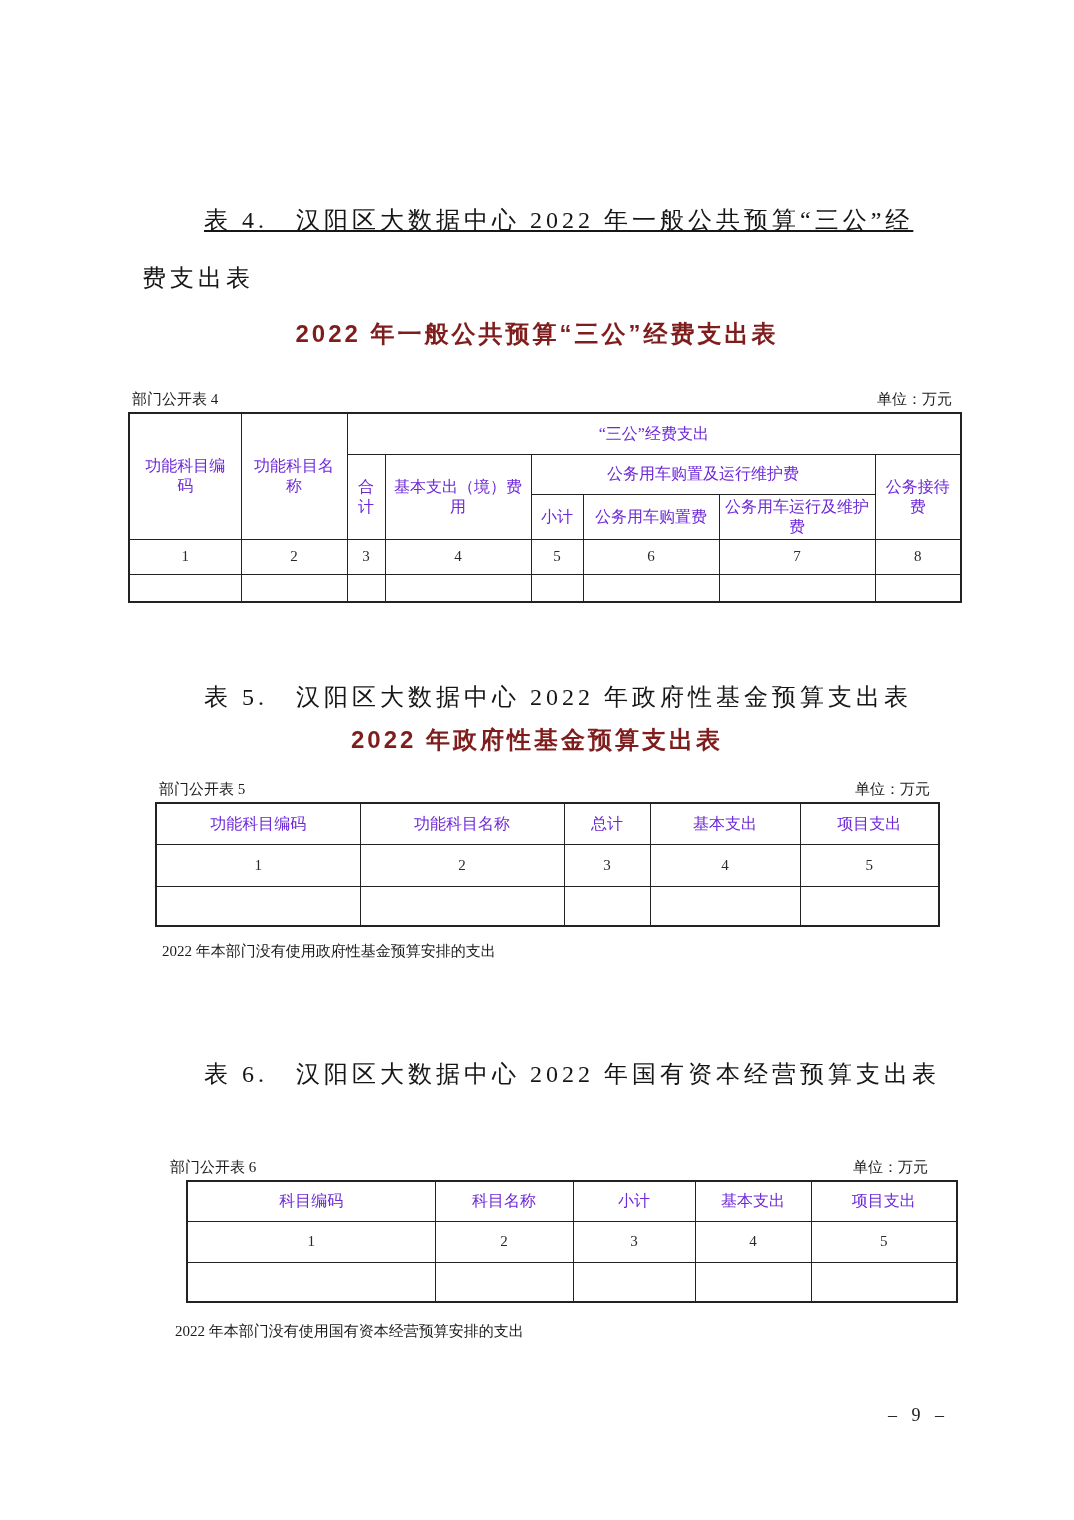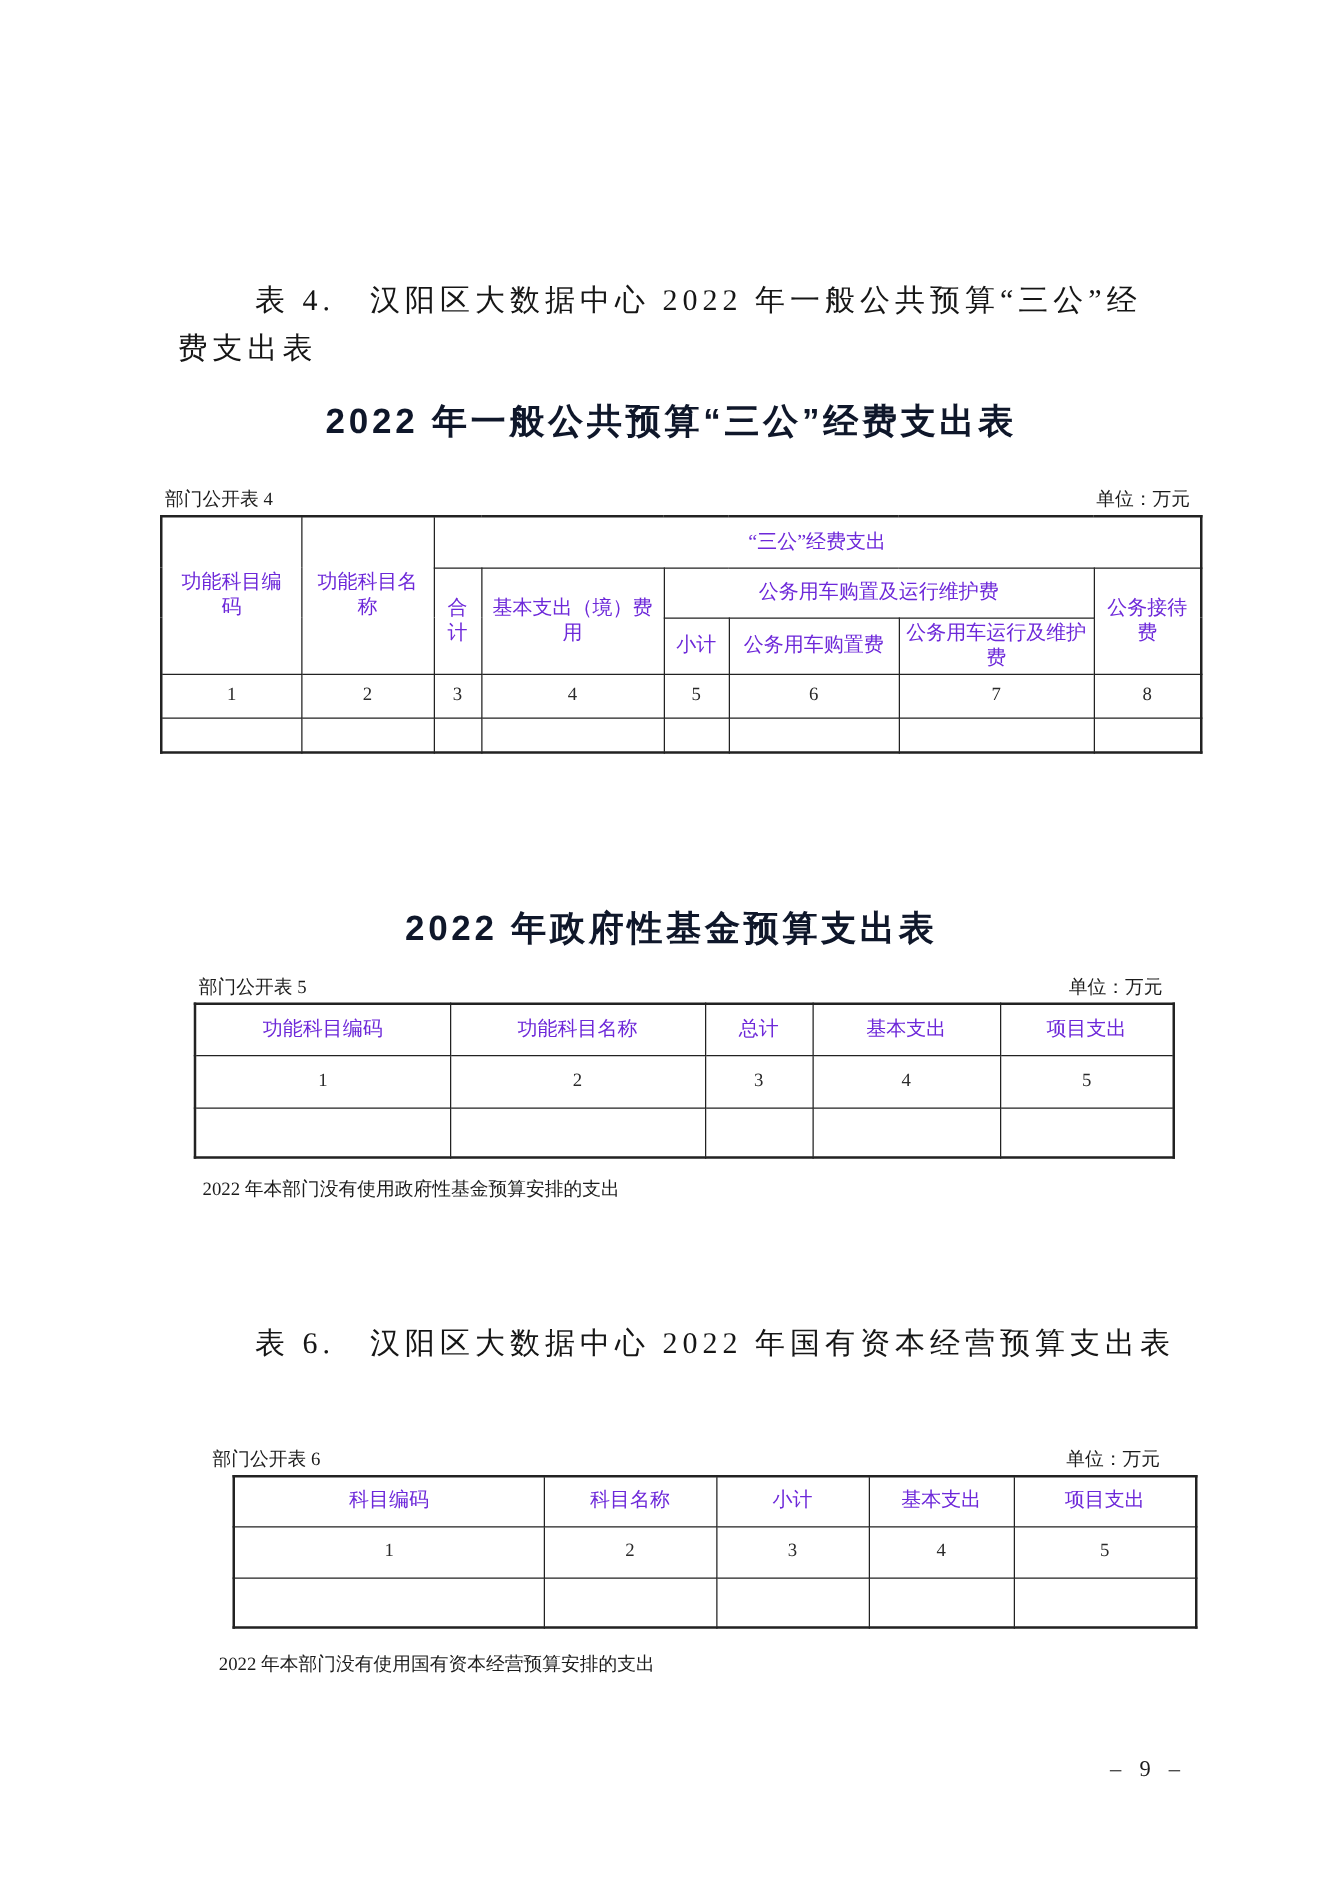--- a/index.html
+++ b/index.html
@@ -23,23 +23,23 @@
     color: #161616;
   }
 
   
   .big-heading {
     left: 0;
     width: 1074px;
     text-align: center;
     font-family: "Liberation Sans", "DejaVu Sans", sans-serif;
     font-weight: 700;
-    font-size: 28px;
+    font-size: 24px;
     letter-spacing: 3px;
-    color: #0f172a;
+    color: #7f1d1d;
     white-space: nowrap;
   }
 
   
   .caption-row {
     display: flex;
     justify-content: space-between;
     align-items: flex-end;
     font-size: 15px;
     color: #1b1b1b;
@@ -74,21 +74,21 @@
     word-spacing: 6px;
     color: #1b1b1b;
     text-align: right;
   }
 </style>
 </head>
 <body>
 
 <div class="page">
 
-  <div class="abs tbl-title" style="left:204px; top:224px;">表 4.　汉阳区大数据中心 2022 年一般公共预算“三公”经</div>
+  <div class="abs tbl-title" style="left:204px; top:204px;text-decoration:underline;">表 4.　汉阳区大数据中心 2022 年一般公共预算“三公”经</div>
   <div class="abs tbl-title" style="left:142px; top:262px;">费支出表</div>
 
   <div class="abs big-heading" style="top:318px;">2022 年一般公共预算“三公”经费支出表</div>
 
   <div class="abs caption-row" style="left:128px; top:390px; width:832px;">
     <span class="cap-left">部门公开表 4</span>
     <span class="cap-right">单位：万元</span>
   </div>
 
   <table class="grid abs" style="left:128px; top:412px; width:832px;">
@@ -135,20 +135,21 @@
       <td></td>
       <td></td>
       <td></td>
       <td></td>
       <td></td>
       <td></td>
     </tr>
   </tbody>
     </table>
 
+  <div class="abs tbl-title" style="left:204px; top:681px;">表 5.　汉阳区大数据中心 2022 年政府性基金预算支出表</div>
 
   <div class="abs big-heading" style="top:724px;">2022 年政府性基金预算支出表</div>
 
   <div class="abs caption-row" style="left:155px; top:780px; width:783px;">
     <span class="cap-left">部门公开表 5</span>
     <span class="cap-right">单位：万元</span>
   </div>
 
   <table class="grid abs" style="left:155px; top:802px; width:783px;">
     <colgroup>

